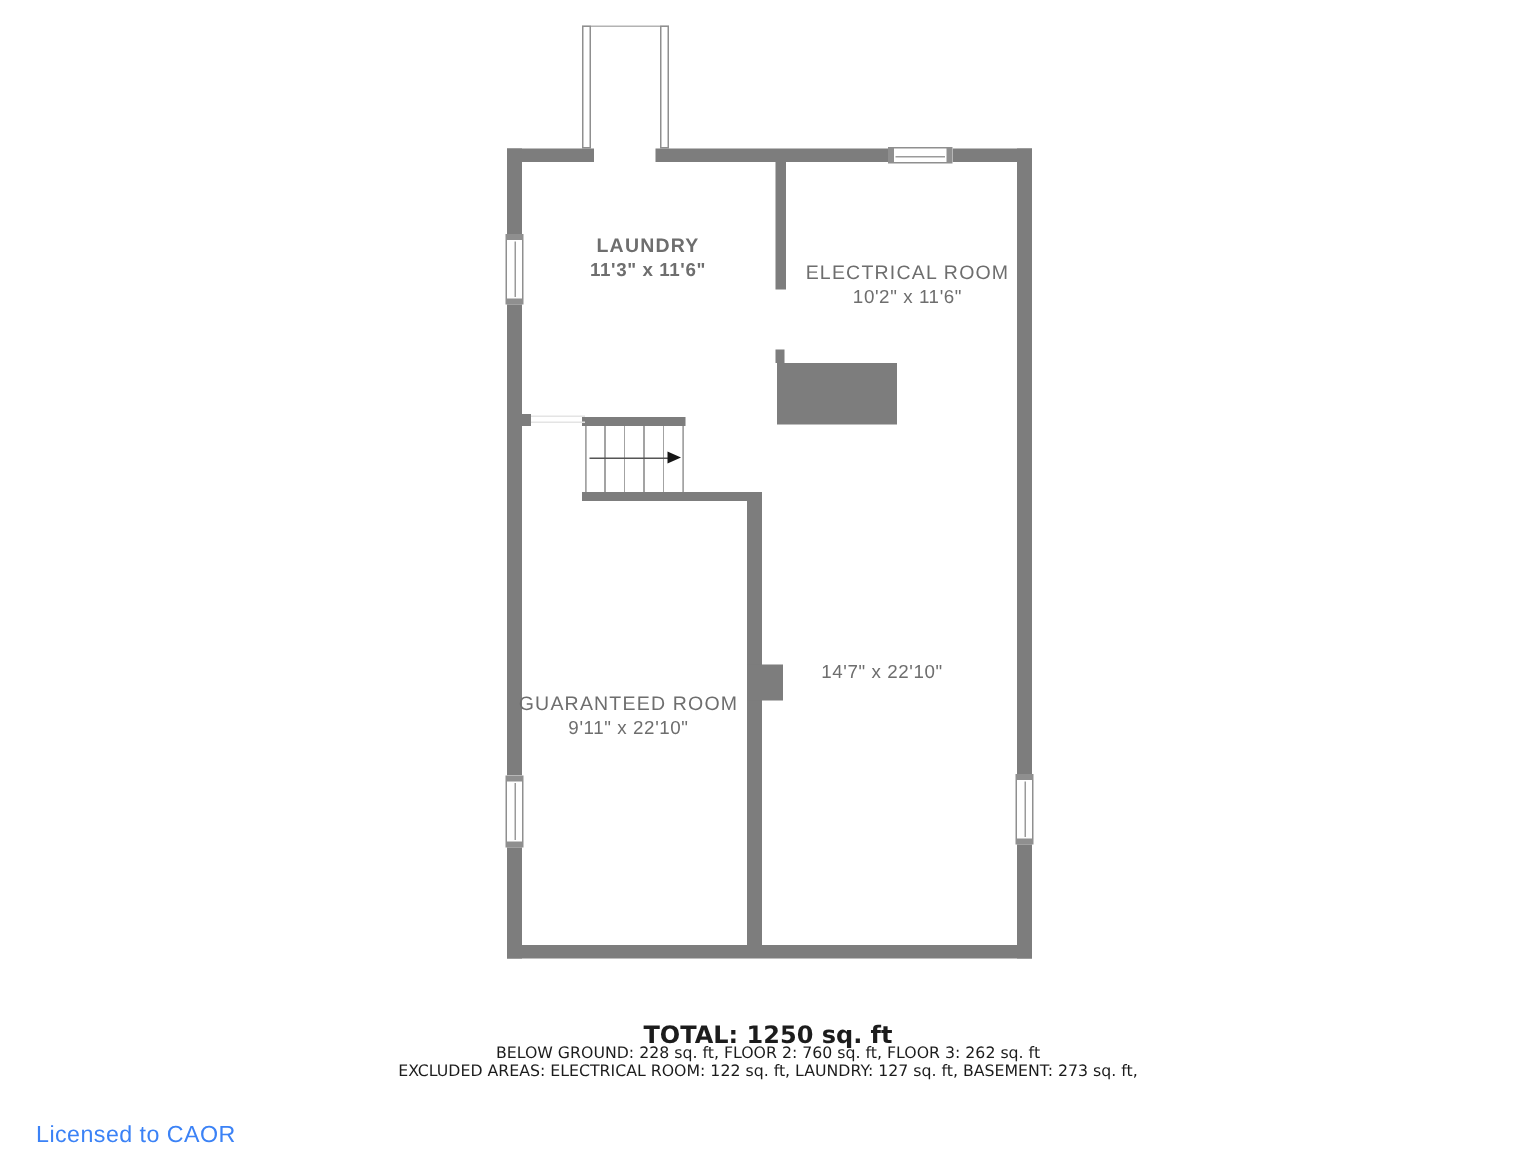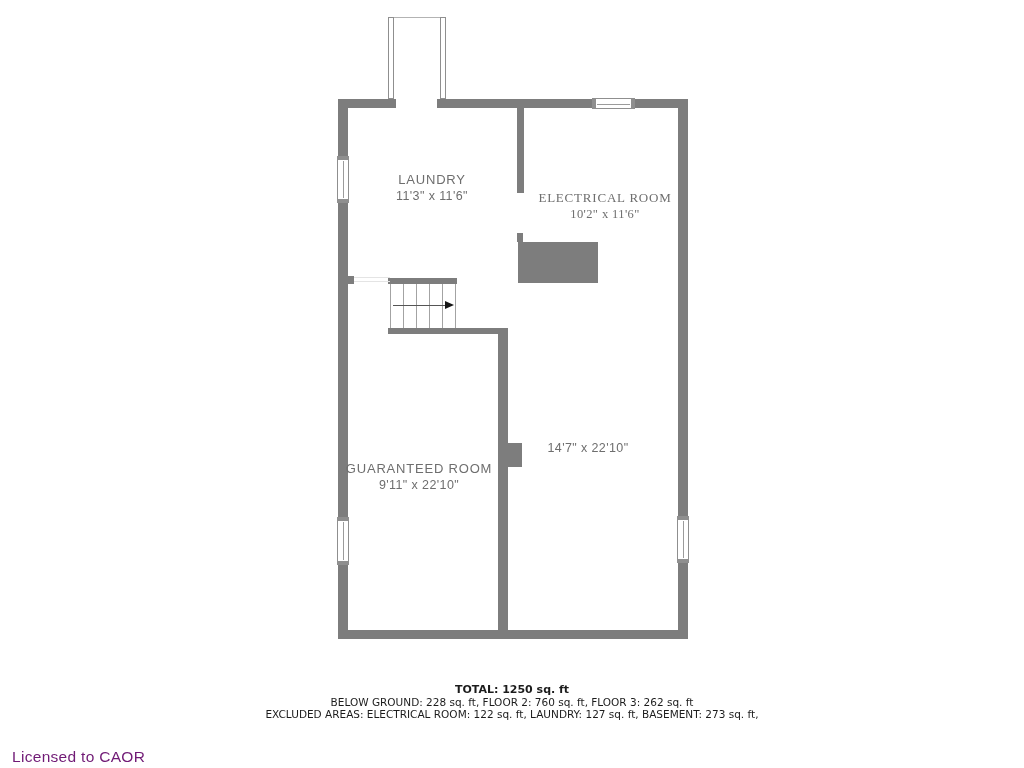--- a/index.html
+++ b/index.html
@@ -31,24 +31,24 @@
   .threshold{position:absolute;border-top:1px solid #e4e4e4;border-bottom:1px solid #e4e4e4;height:5px;box-sizing:border-box;}
 
   
   .room{position:absolute;width:220px;text-align:center;color:#6e6e6e;letter-spacing:0.8px;}
   .room .rname{font-size:13px;line-height:15px;}
   .room .dims{font-size:12.5px;line-height:15px;margin-top:2px;letter-spacing:0.4px;}
 
   
   .summary{position:absolute;top:684px;left:0;width:1024px;text-align:center;
     font-family:"DejaVu Sans",sans-serif;font-size:10.5px;color:#1c1c1c;line-height:12px;}
-  .summary .total{font-weight:bold;font-size:11px;}
+  .summary .total{font-weight:bold;font-size:16px;}
   .disclaimer{position:absolute;top:743px;left:0;width:1024px;text-align:center;
     font-family:"DejaVu Sans",sans-serif;font-size:7.5px;color:#c4c4c4;letter-spacing:0.3px;}
-  .license{position:absolute;left:12px;top:748px;font-size:15.5px;color:#701a75;letter-spacing:0.3px;}
+  .license{position:absolute;left:24px;top:748px;font-size:15.5px;color:#3b82f6;letter-spacing:0.3px;}
 </style>
 </head>
 <body>
 
 <div class="canvas">
 
   <div class="topline" style="left:388px;top:17px;width:58px;height:1px;"></div>
   <div class="thinwall" style="left:388px;top:17px;width:6px;height:82px;"></div>
   <div class="thinwall" style="left:440px;top:17px;width:6px;height:82px;"></div>
 
@@ -85,25 +85,25 @@
   <div class="stairs"></div>
   <div class="stair-arrow"></div>
   <div class="wall" style="left:388px;top:328px;width:120px;height:6px;"></div>
 
   <div class="wall" style="left:348px;top:276px;width:6px;height:8px;"></div>
   <div class="threshold" style="left:354px;top:277px;width:36px;"></div>
 
   <div class="wall" style="left:498px;top:334px;width:10px;height:296px;"></div>
   <div class="wall" style="left:498px;top:443px;width:24px;height:24px;"></div>
 
-  <div class="room" style="left:322px;top:172px;">
+  <div class="room" style="left:322px;top:156px;font-weight:bold;">
     <div class="rname">LAUNDRY</div>
     <div class="dims">11'3" x 11'6"</div>
   </div>
-  <div class="room" style="left:495px;top:190px;font-family:Liberation Serif, serif;">
+  <div class="room" style="left:495px;top:174px;">
     <div class="rname">ELECTRICAL ROOM</div>
     <div class="dims">10'2" x 11'6"</div>
   </div>
   <div class="room" style="left:309px;top:461px;">
     <div class="rname">GUARANTEED ROOM</div>
     <div class="dims">9'11" x 22'10"</div>
   </div>
   <div class="room" style="left:478px;top:439px;">
     <div class="dims">14'7" x 22'10"</div>
   </div>

